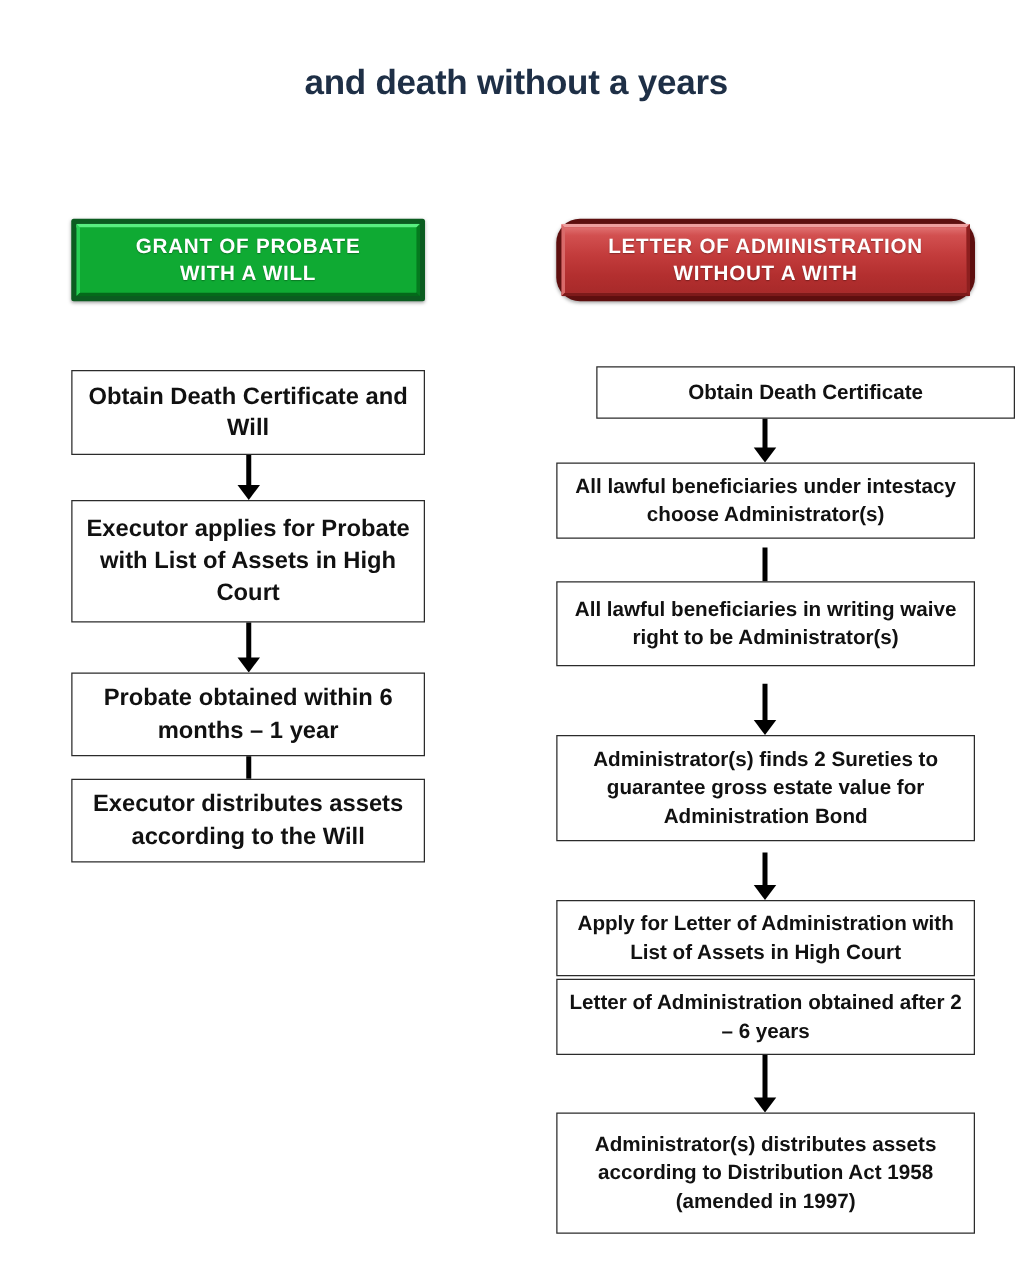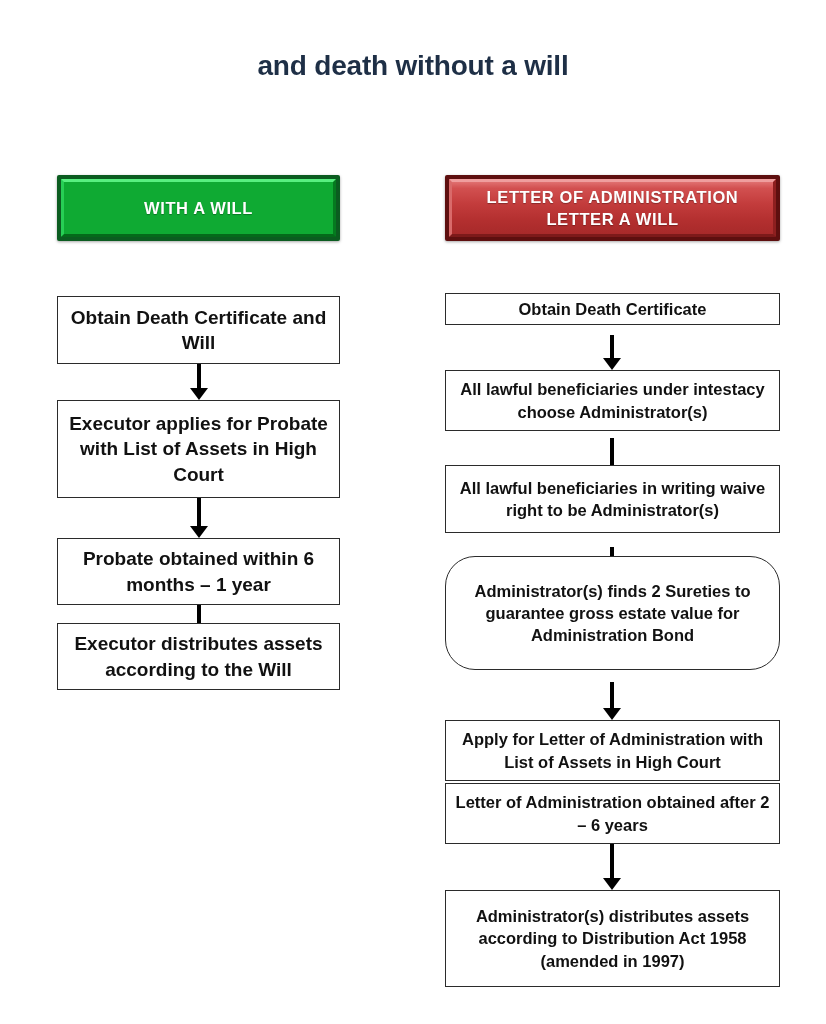--- a/index.html
+++ b/index.html
@@ -33,21 +33,21 @@
     position: absolute;
     top: 175px;
     height: 66px;
     padding: 4px;
     display: flex;
     align-items: center;
     justify-content: center;
     border-radius: 2px;
   }
   .banner.left  { left: 57px;  width: 283px; }
-  .banner.right { left: 445px; width: 335px; }
+  .banner.right { left: 445px; width: 335px; border-radius: 19px; }
 
   .banner-inner {
     width: 100%;
     height: 100%;
     display: flex;
     flex-direction: column;
     align-items: center;
     justify-content: center;
     border-radius: 1px;
     color: #ffffff;
@@ -138,33 +138,34 @@
     border-left: 9px solid transparent;
     border-right: 9px solid transparent;
     border-top: 12px solid #000000;
     margin-top: -1px;
   }
 </style>
 </head>
 <body>
 
 <div class="page-title">
-  <span class="line2">and death without a will</span>
+  <span class="line2">and death without a years</span>
 </div>
 
 <div class="banner green left">
   <div class="banner-inner">
+    <span>GRANT OF PROBATE</span>
     <span>WITH A WILL</span>
   </div>
 </div>
 
 <div class="banner red right">
   <div class="banner-inner">
     <span>LETTER OF ADMINISTRATION</span>
-    <span>LETTER A WILL</span>
+    <span>WITHOUT A WITH</span>
   </div>
 </div>
 
 <div class="node left-col" style="top:296px; height:68px;">
   <span class="txt">Obtain Death Certificate and Will</span>
 </div>
 <div class="arrow" style="left:188px; top:364px; height:36px;">
   <div class="shaft"></div>
   <div class="head"></div>
 </div>
@@ -182,21 +183,21 @@
 </div>
 <div class="arrow" style="left:188px; top:605px; height:40px;">
   <div class="shaft"></div>
   <div class="head"></div>
 </div>
 
 <div class="node left-col" style="top:623px; height:67px;">
   <span class="txt">Executor distributes assets according to the Will</span>
 </div>
 
-<div class="node right-col" style="top:293px; height:32px;">
+<div class="node right-col" style="top:293px; height:42px;margin-left:32px;">
   <span class="txt">Obtain Death Certificate</span>
 </div>
 <div class="arrow" style="left:601px; top:335px; height:35px;">
   <div class="shaft"></div>
   <div class="head"></div>
 </div>
 
 <div class="node right-col" style="top:370px; height:61px;text-align:center;">
   <span class="txt">All lawful beneficiaries under intestacy choose Administrator(s)</span>
 </div>
@@ -206,21 +207,21 @@
 </div>
 
 <div class="node right-col" style="top:465px; height:68px;">
   <span class="txt">All lawful beneficiaries in writing waive right to be Administrator(s)</span>
 </div>
 <div class="arrow" style="left:601px; top:547px; height:41px;">
   <div class="shaft"></div>
   <div class="head"></div>
 </div>
 
-<div class="node right-col" style="top:556px; height:114px;border-radius:30px;">
+<div class="node right-col" style="top:588px; height:85px;">
   <span class="txt">Administrator(s) finds 2 Sureties to guarantee gross estate value for Administration Bond</span>
 </div>
 <div class="arrow" style="left:601px; top:682px; height:38px;">
   <div class="shaft"></div>
   <div class="head"></div>
 </div>
 
 <div class="node right-col" style="top:720px; height:61px;">
   <span class="txt">Apply for Letter of Administration with List of Assets in High Court</span>
 </div>

